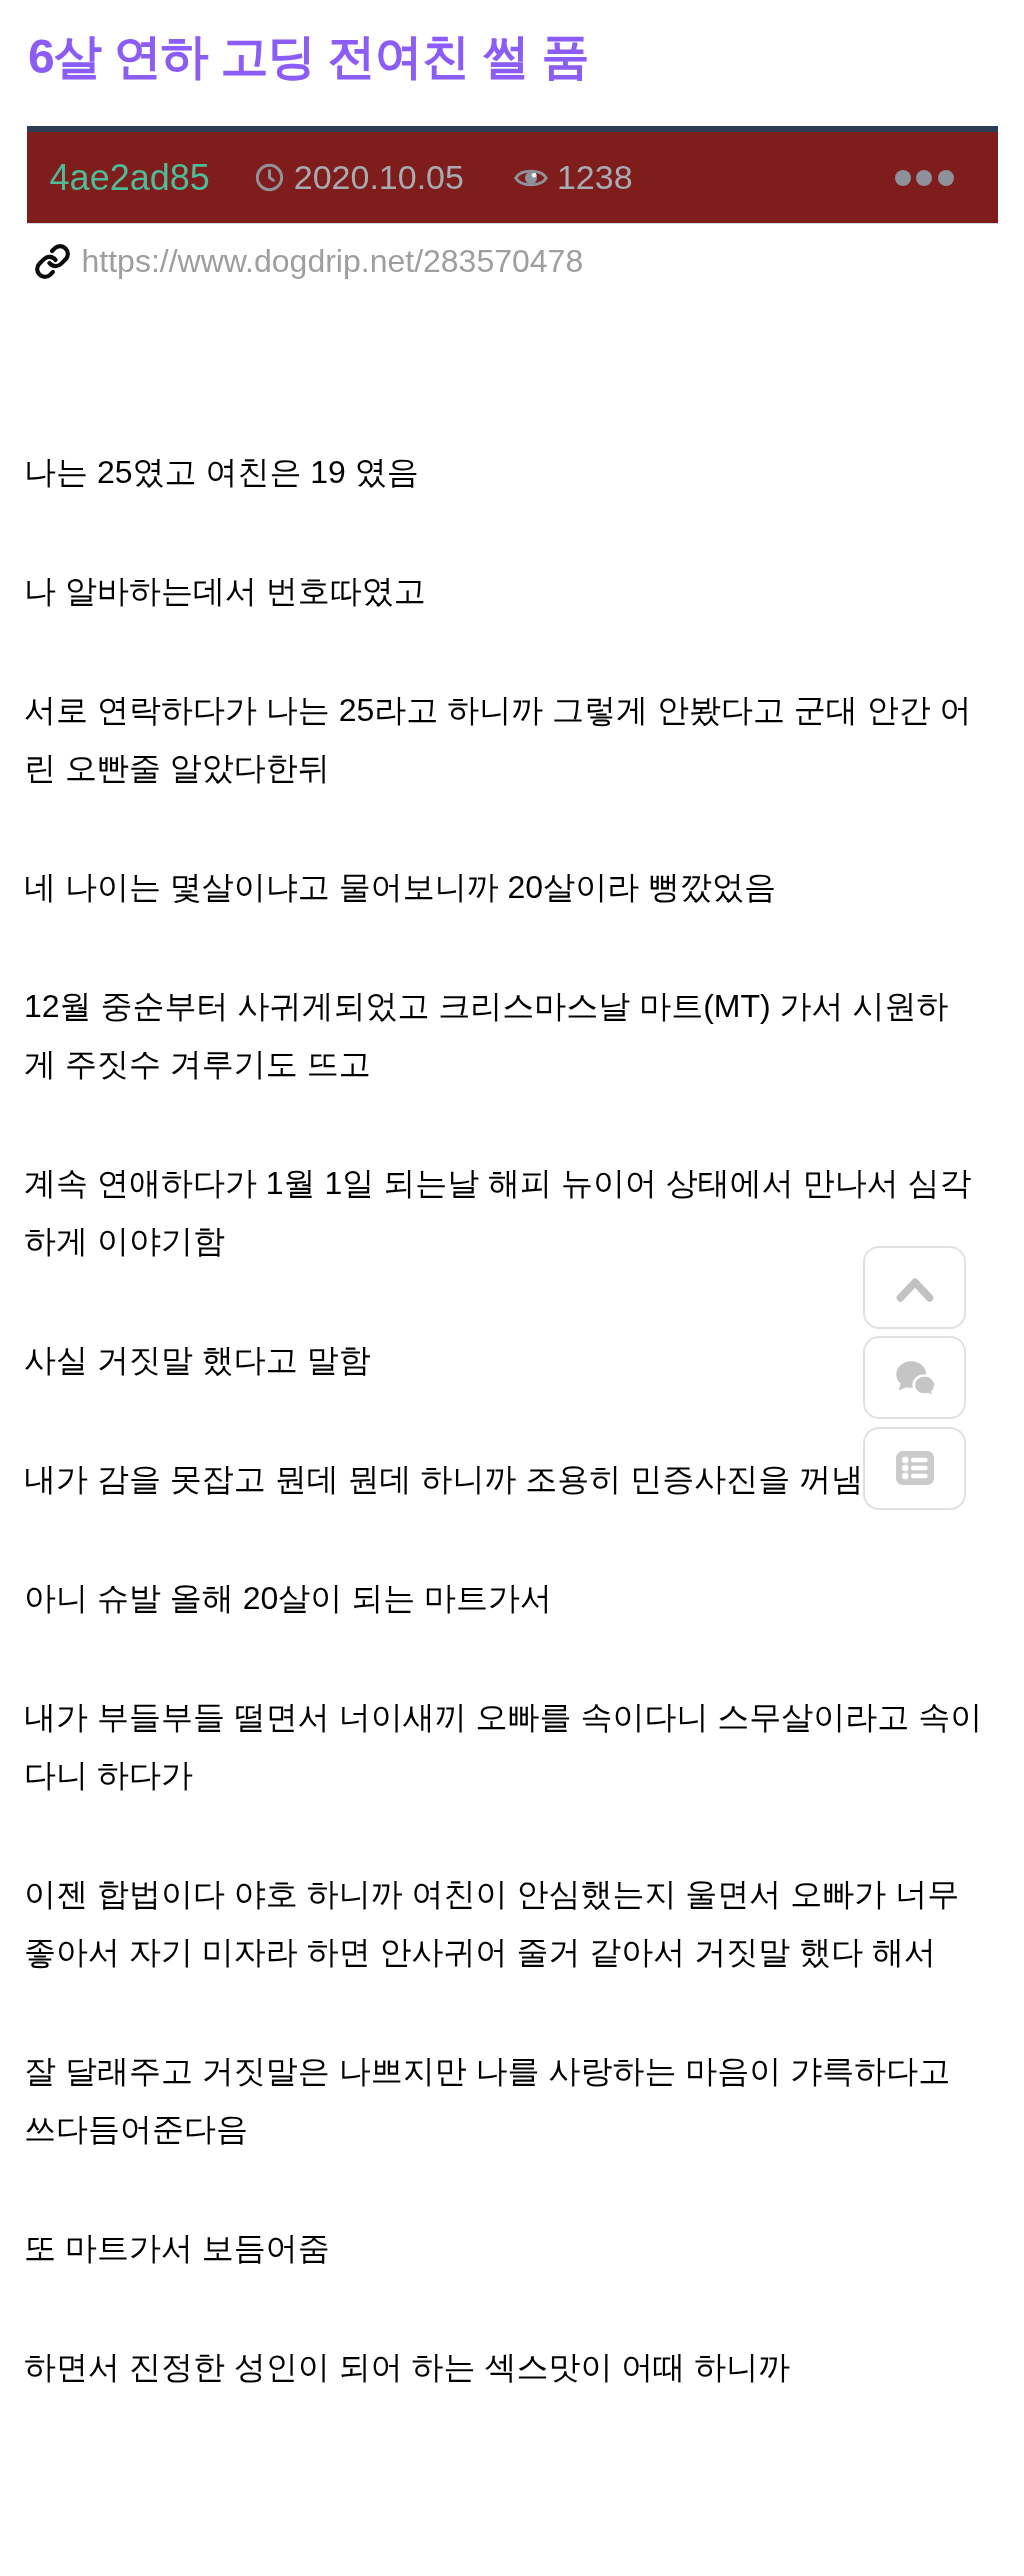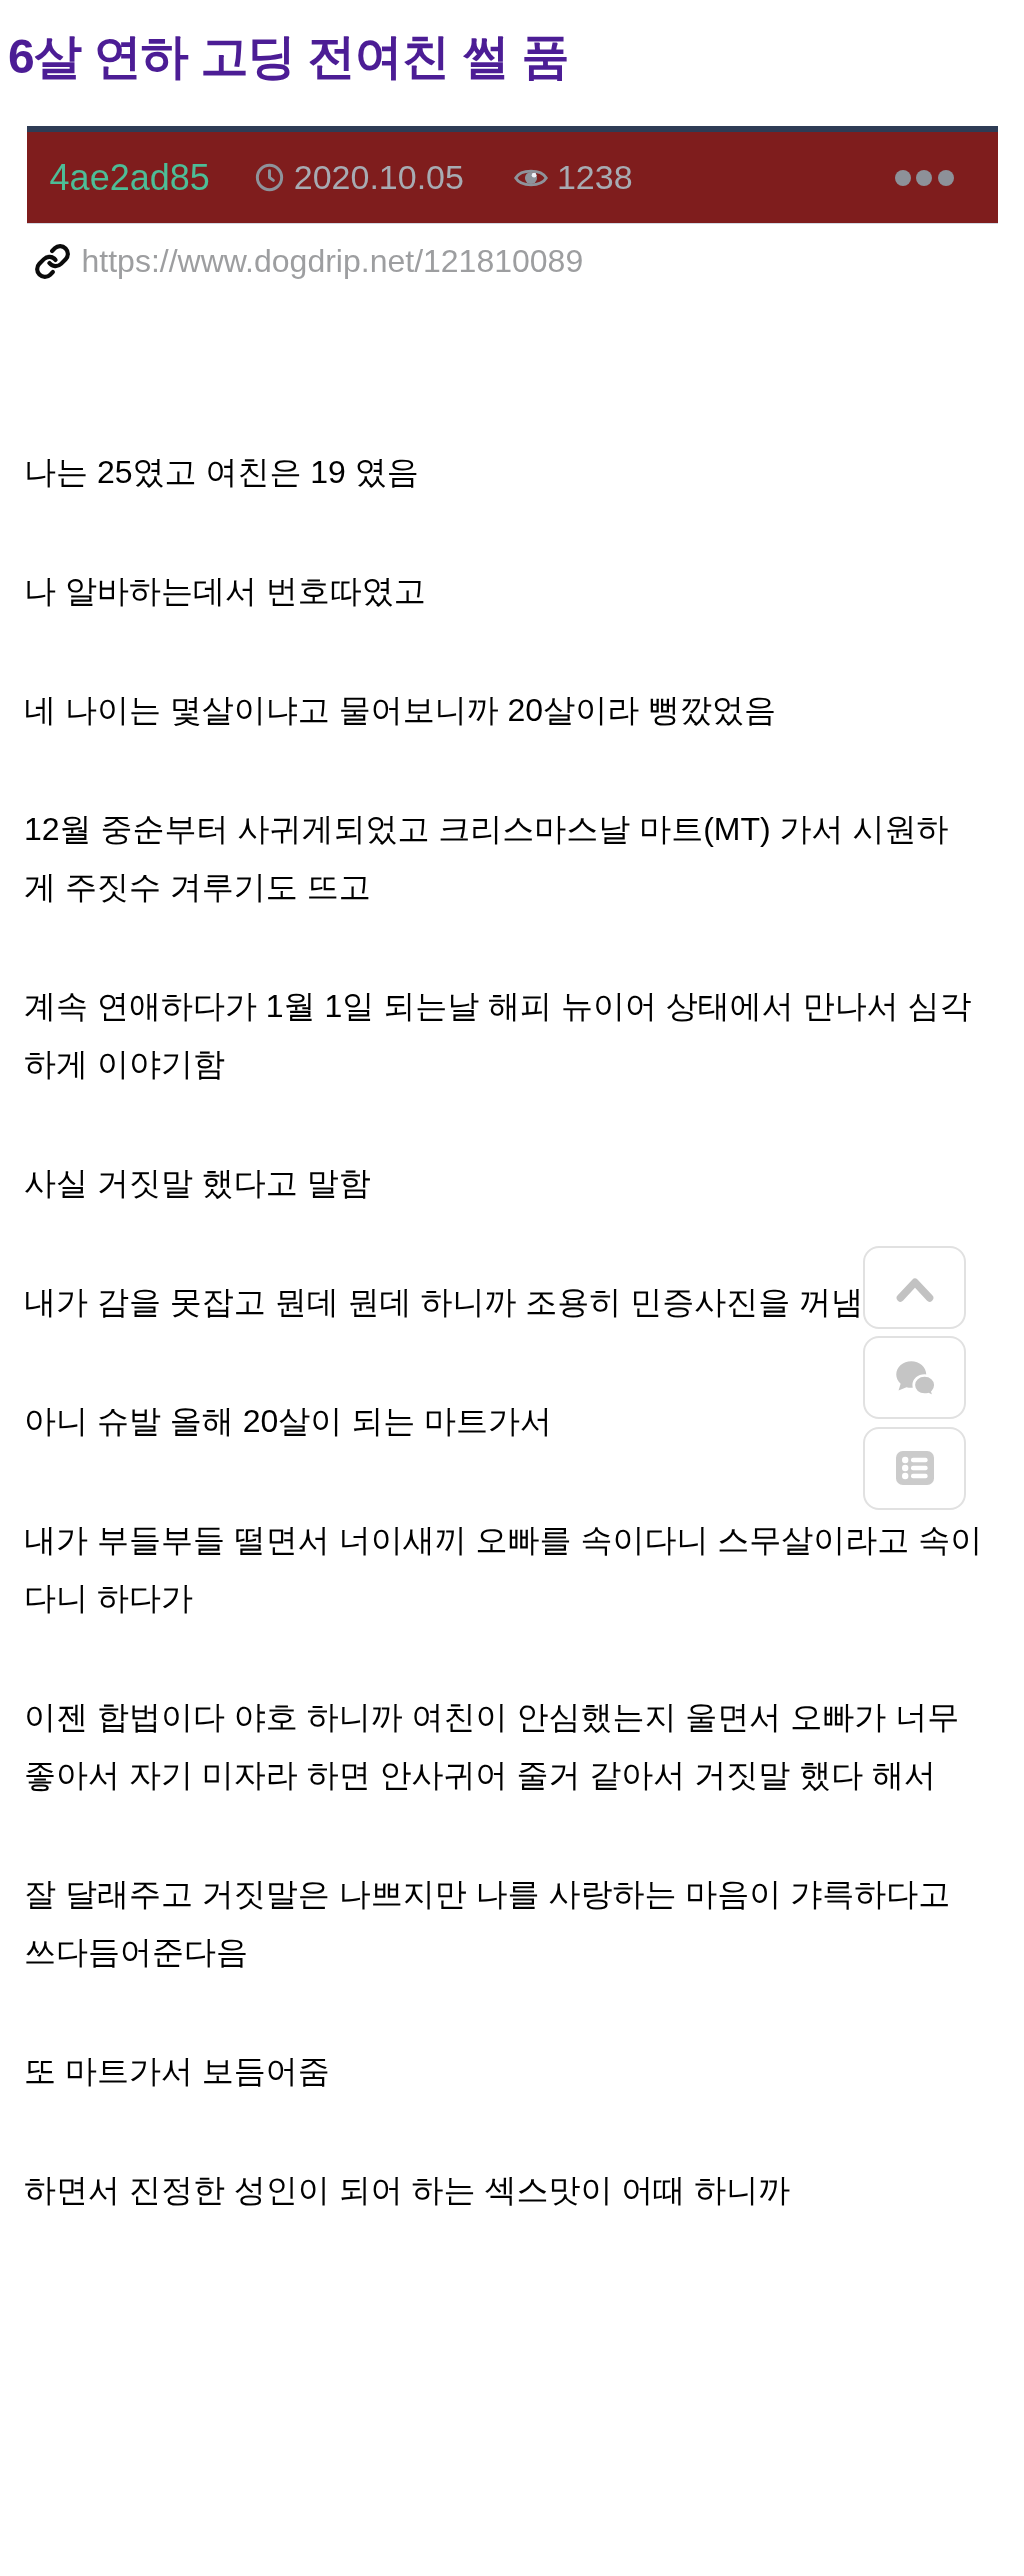--- a/index.html
+++ b/index.html
@@ -2,22 +2,22 @@
 <html style="font-size:13px"><head>
 <meta charset="utf-8">
 <style>
   html,body{margin:0;padding:0;}
   body{
     width:1025px;height:2576px;position:relative;overflow:hidden;
     background:#ffffff;
     font-family:"Liberation Sans","DejaVu Sans",sans-serif;
   }
   .page-title{
-    margin:0;padding:32px 0 0 8px;
-    font-size:48px;line-height:50px;font-weight:bold;color:#4c1d95;
+    margin:0;padding:32px 0 0 28px;
+    font-size:48px;line-height:50px;font-weight:bold;color:#8b5cf6;
     letter-spacing:-0.8px;white-space:nowrap;
   }
   .meta-bar{
     margin:44px 27px 0 27px;
     border-top:6.5px solid #2e3c55;
     border-bottom:1.6px solid #d3d9e3;
     background:#7f1d1d;
     height:91px;
     display:flex;align-items:center;
     padding:0 36px 0 22.6px;
@@ -92,26 +92,27 @@
   </button>
 </div>
 
 <div class="link-row">
   <span style="display:flex;">
     <svg width="37" height="37" viewBox="0 0 24 24">
       <path d="M10 13a5 5 0 0 0 7.54.54l3-3a5 5 0 0 0-7.07-7.07l-1.72 1.71" fill="none" stroke="#0a0a0a" stroke-width="2.7" stroke-linecap="round" stroke-linejoin="round"></path>
       <path d="M14 11a5 5 0 0 0-7.54-.54l-3 3a5 5 0 0 0 7.07 7.07l1.71-1.71" fill="none" stroke="#0a0a0a" stroke-width="2.7" stroke-linecap="round" stroke-linejoin="round"></path>
     </svg>
   </span>
-  <a href="#">https://www.dogdrip.net/121810089</a>
+  <a href="#">https://www.dogdrip.net/283570478</a>
 </div>
 
 <div class="content">
     <p>나는 25였고 여친은 19 였음</p>
     <p>나 알바하는데서 번호따였고</p>
+    <p>서로 연락하다가 나는 25라고 하니까 그렇게 안봤다고 군대 안간 어<br>린 오빤줄 알았다한뒤</p>
     <p>네 나이는 몇살이냐고 물어보니까 20살이라 뻥깠었음</p>
     <p>12월 중순부터 사귀게되었고 크리스마스날 마트(MT) 가서 시원하<br>게 주짓수 겨루기도 뜨고</p>
     <p>계속 연애하다가 1월 1일 되는날 해피 뉴이어 상태에서 만나서 심각<br>하게 이야기함</p>
     <p>사실 거짓말 했다고 말함</p>
     <p>내가 감을 못잡고 뭔데 뭔데 하니까 조용히 민증사진을 꺼냄</p>
     <p>아니 슈발 올해 20살이 되는 마트가서</p>
     <p>내가 부들부들 떨면서 너이새끼 오빠를 속이다니 스무살이라고 속이<br>다니 하다가</p>
     <p>이젠 합법이다 야호 하니까 여친이 안심했는지 울면서 오빠가 너무<br>좋아서 자기 미자라 하면 안사귀어 줄거 같아서 거짓말 했다 해서</p>
     <p>잘 달래주고 거짓말은 나쁘지만 나를 사랑하는 마음이 갸륵하다고<br>쓰다듬어준다음</p>
     <p>또 마트가서 보듬어줌</p>

